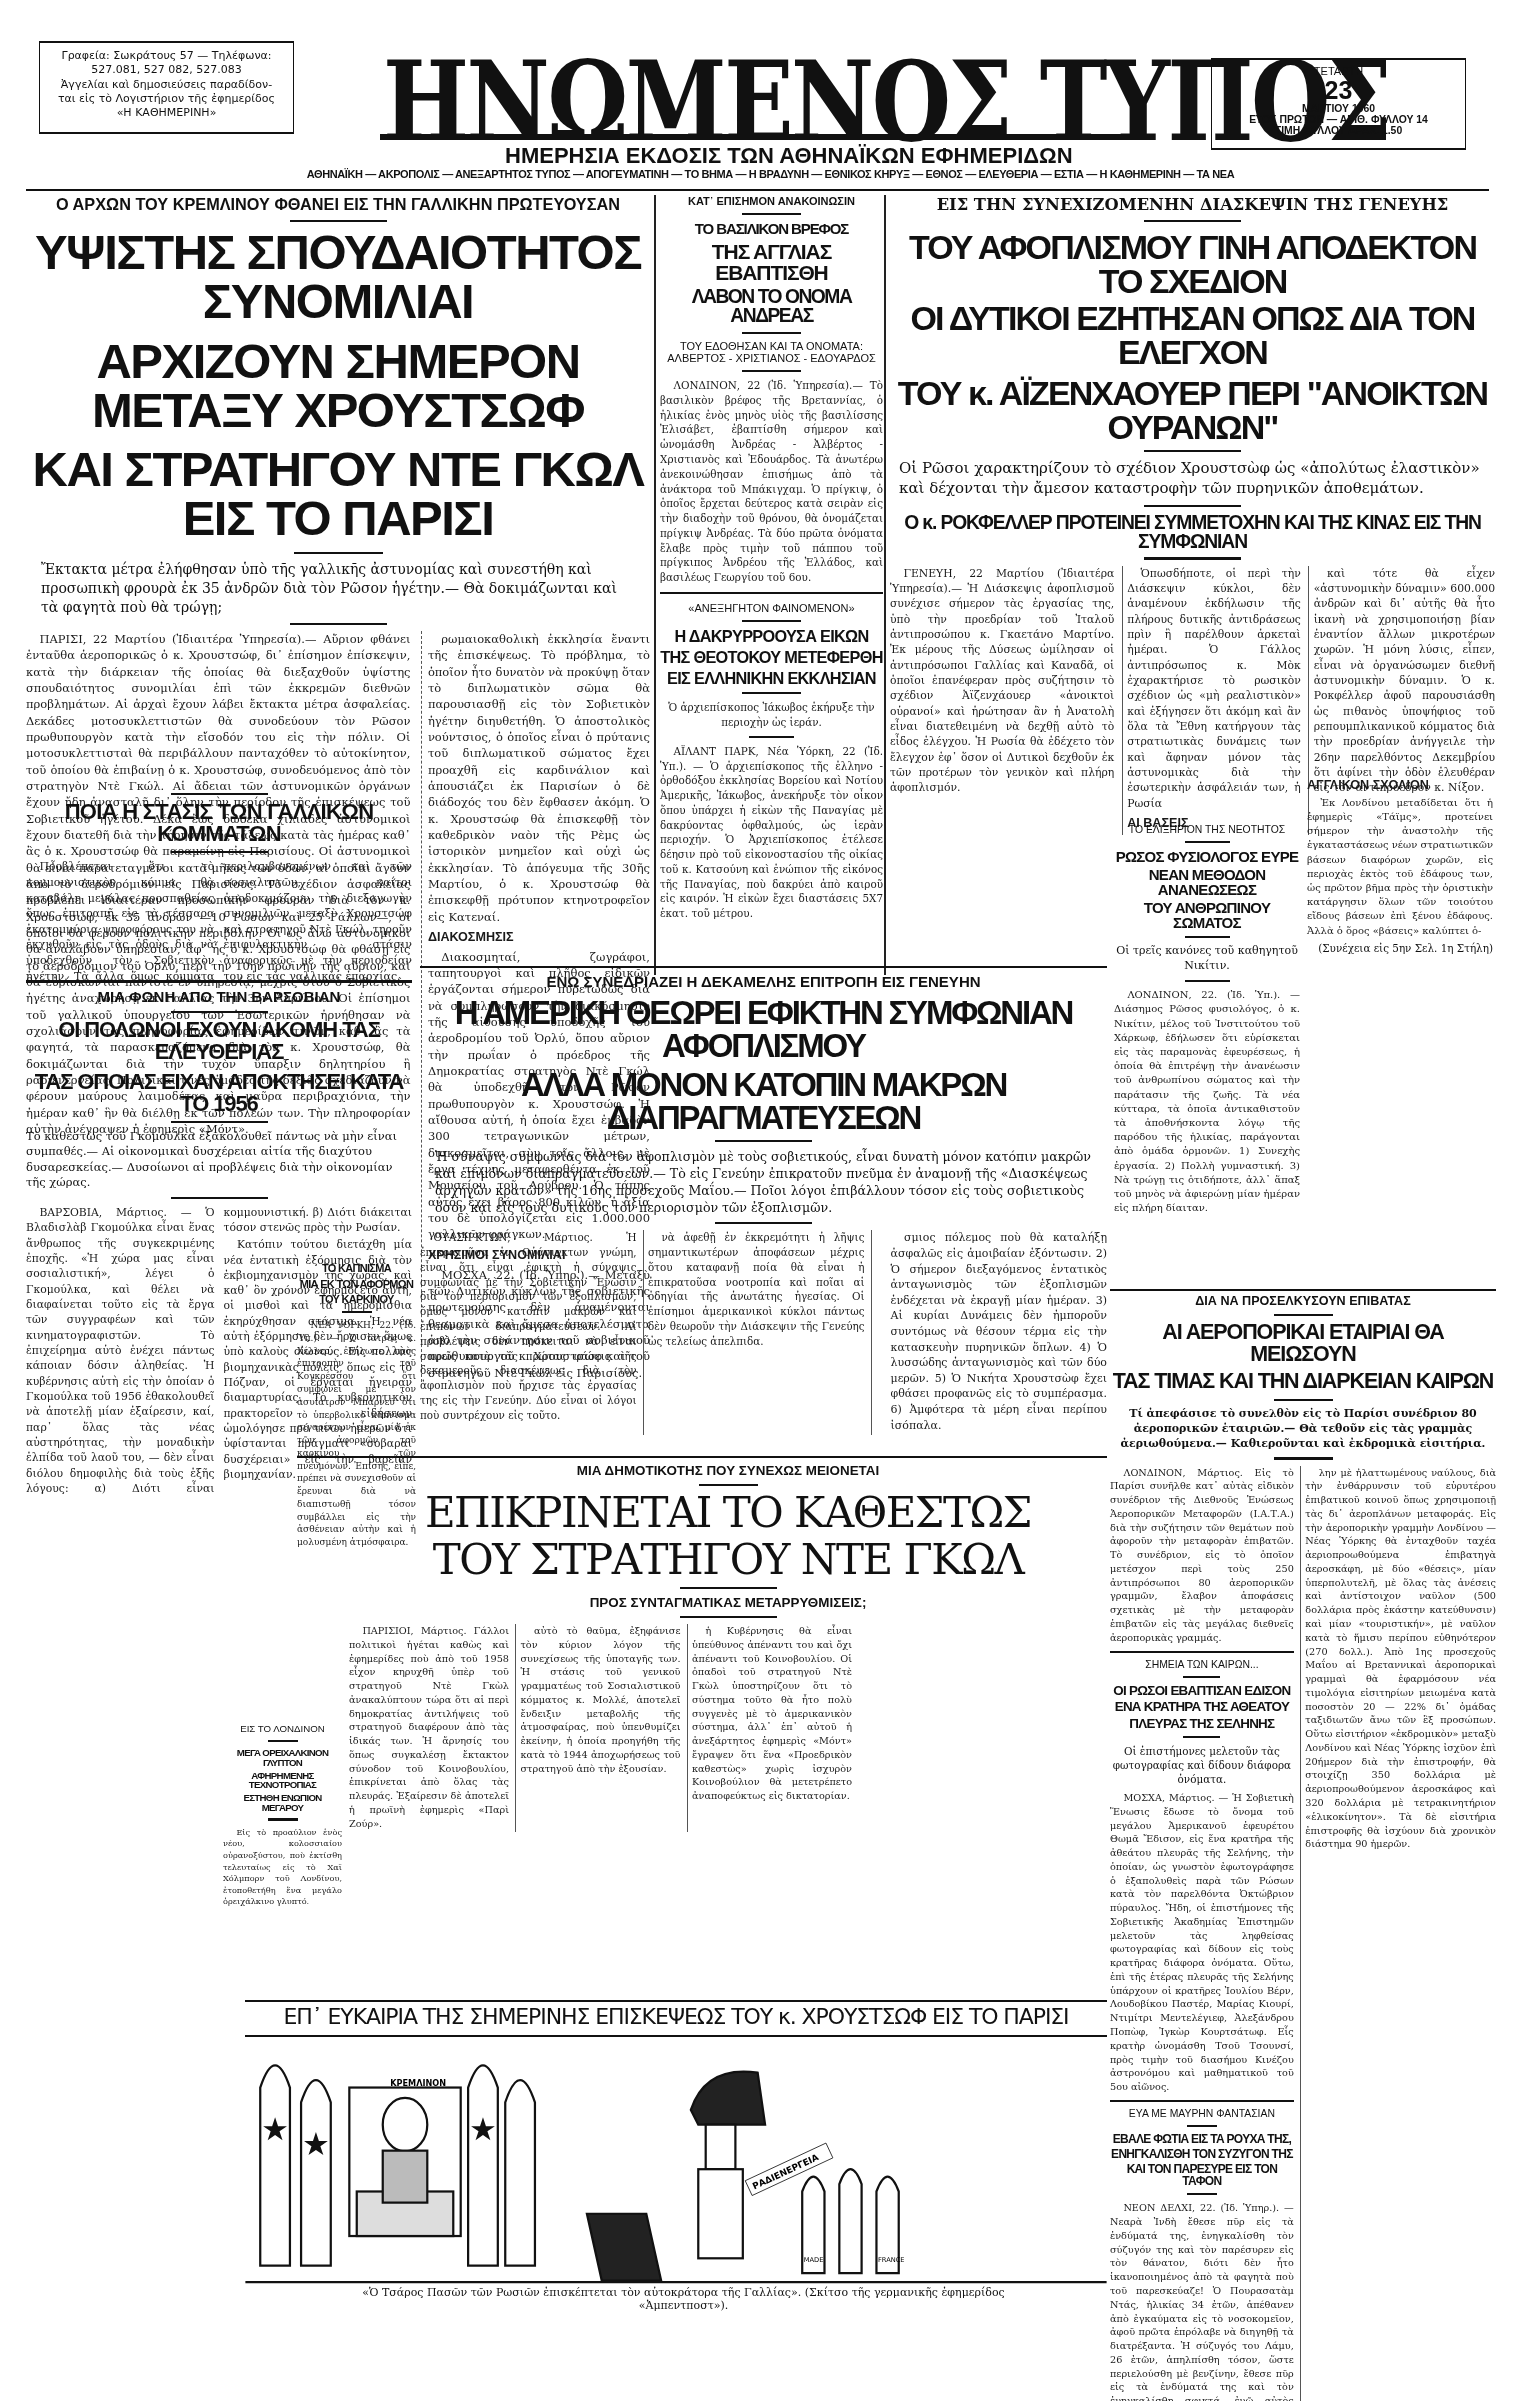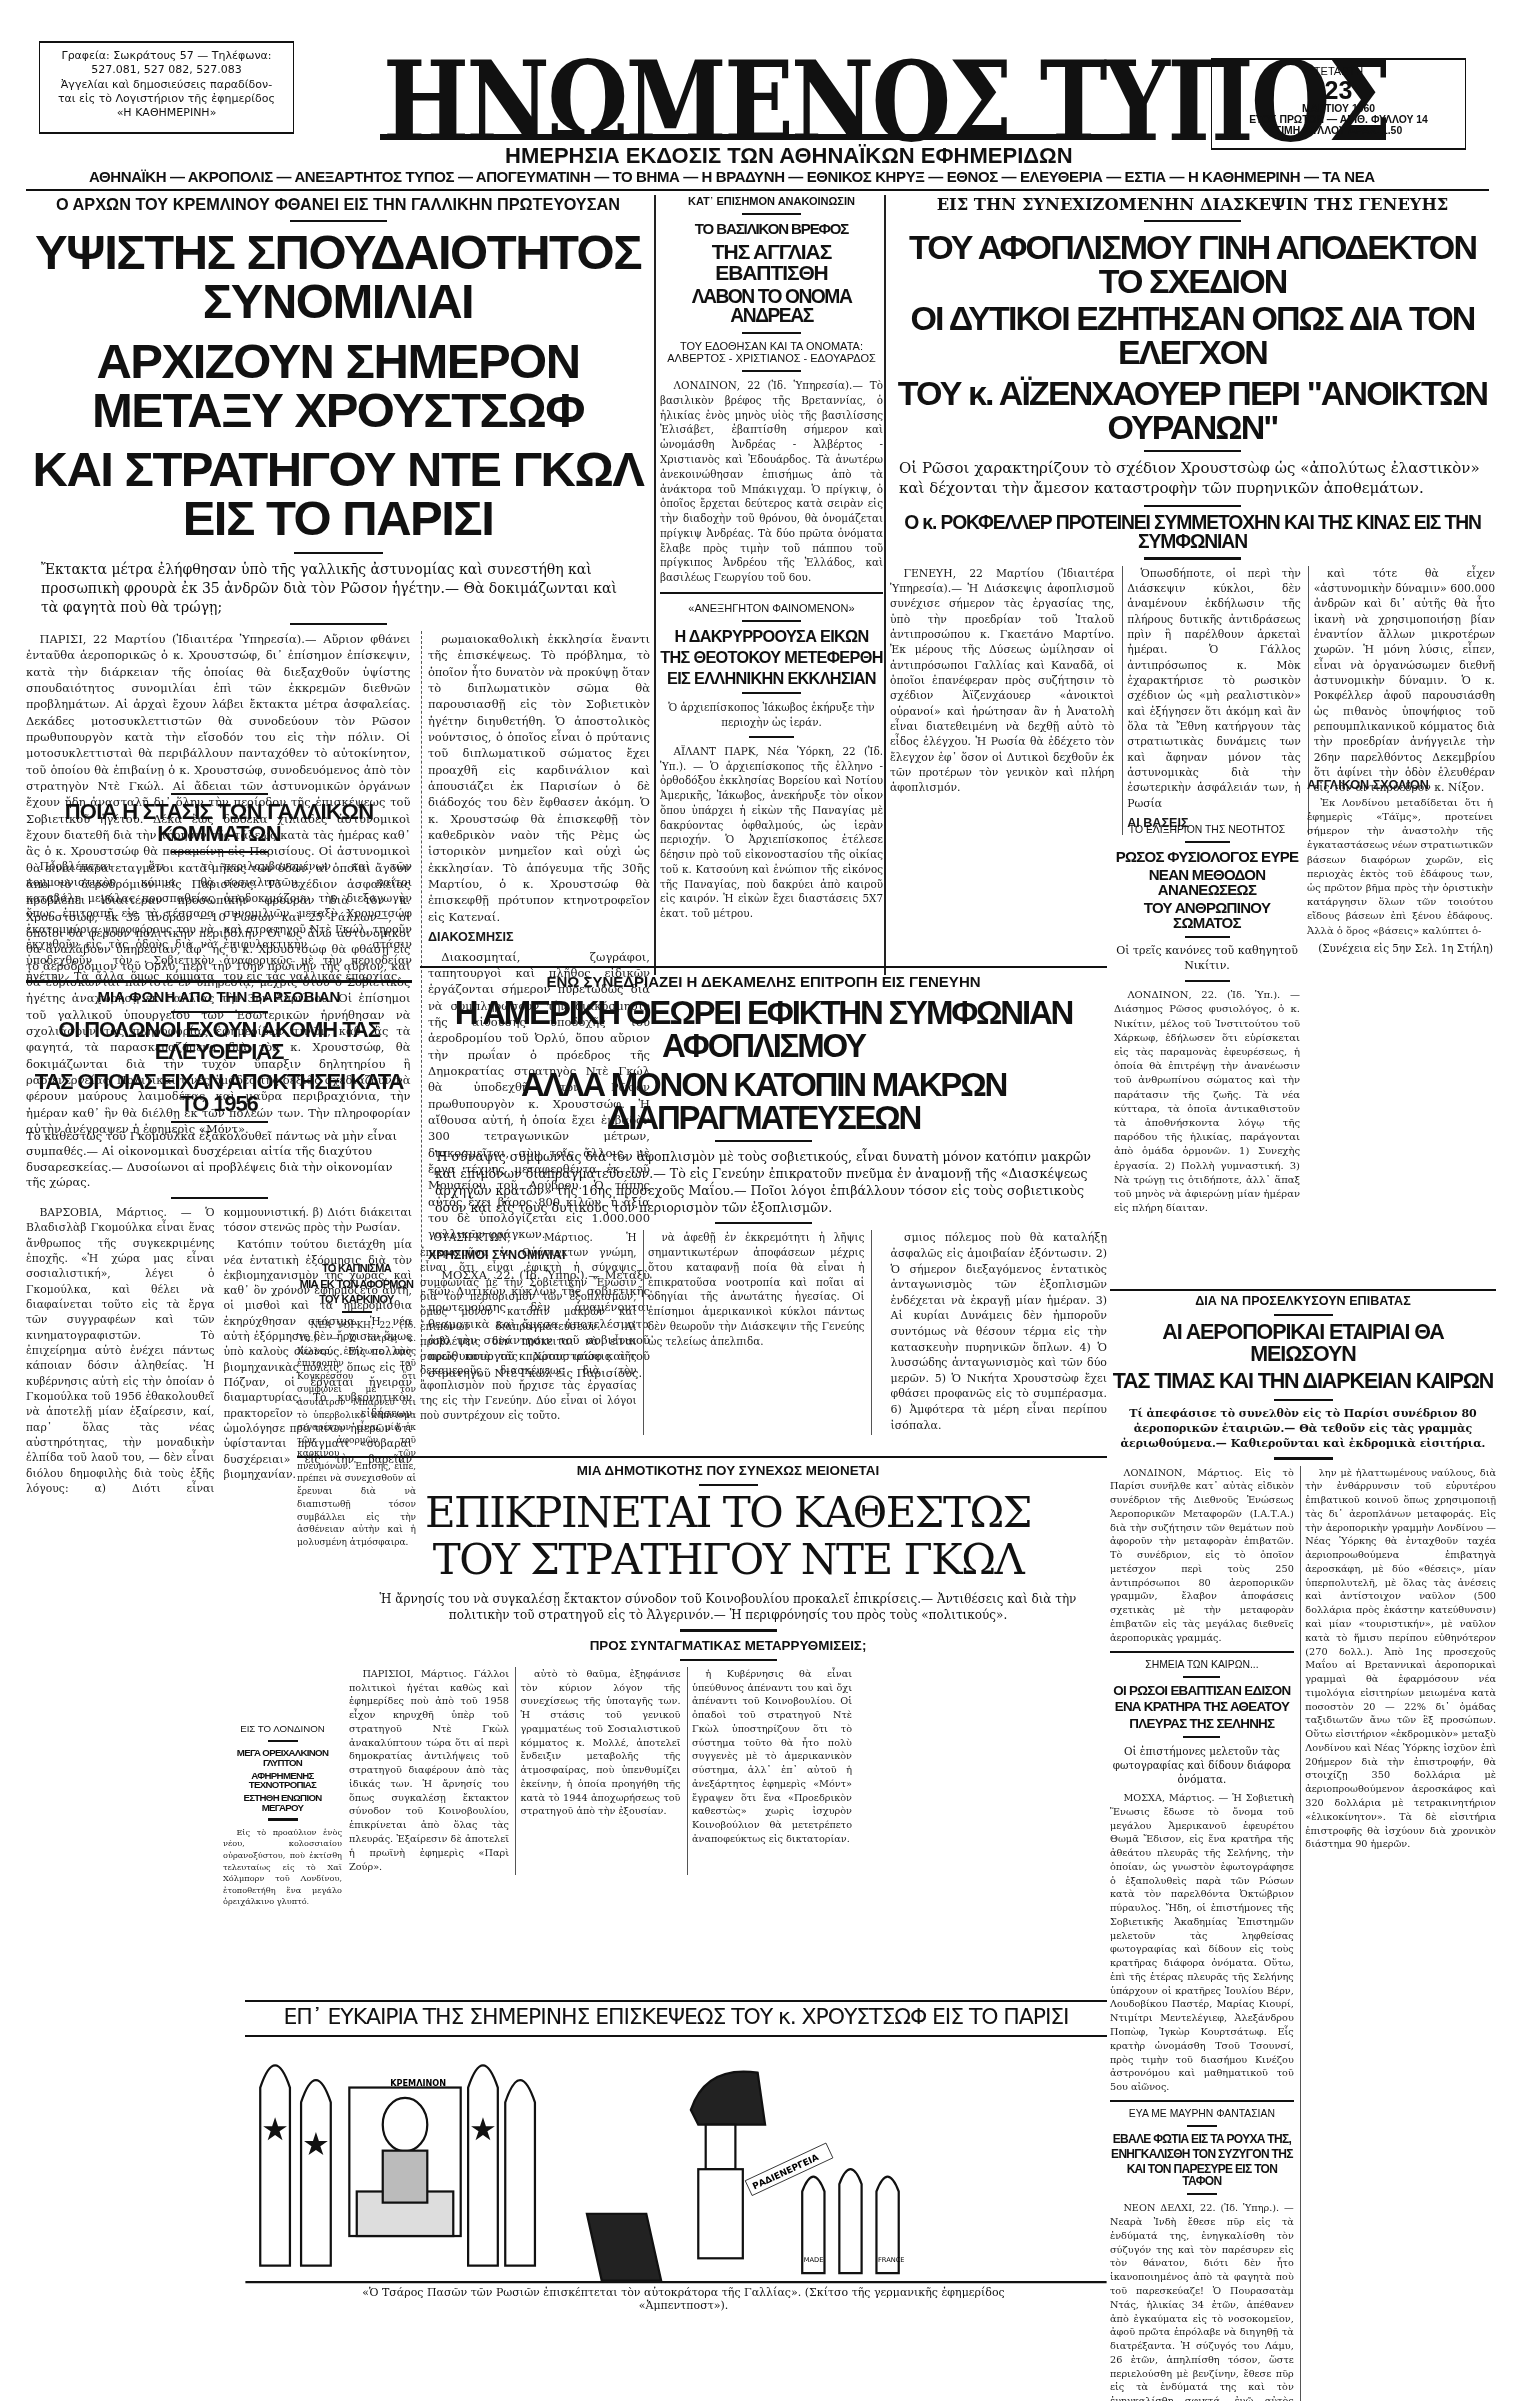--- a/index.html
+++ b/index.html
@@ -37,21 +37,21 @@
 
 <div class="box" style="left:1211px;top:58px;width:253px;height:88px;text-align:center;">
   <div class="sub" style="font-size:11px;margin-top:4.5px;font-weight:normal;">ΤΕΤΑΡΤΗ</div>
   <div class="sub" style="font-size:25px;line-height:1.05;">23</div>
   <div class="sub" style="font-size:10.4px;">ΜΑΡΤΙΟΥ 1960</div>
   <div class="sub" style="font-size:10.4px;">ΕΤΟΣ ΠΡΩΤΟΝ — ΑΡΙΘ. ΦΥΛΛΟΥ 14</div>
   <div class="sub" style="font-size:10.4px;">ΤΙΜΗ ΦΥΛΛΟΥ ΔΡΑΧ. 1.50</div>
 </div>
 
 <div class="abs sub" style="left:505px;top:143px;font-size:22px;letter-spacing:0px;">ΗΜΕΡΗΣΙΑ ΕΚΔΟΣΙΣ ΤΩΝ ΑΘΗΝΑΪΚΩΝ ΕΦΗΜΕΡΙΔΩΝ</div>
-<div class="abs sub" style="left:89px;top:168px;font-size:15px;width:1337px;letter-spacing:-0.4px;">ΑΘΗΝΑΪΚΗ — ΑΚΡΟΠΟΛΙΣ — ΑΝΕΞΑΡΤΗΤΟΣ ΤΥΠΟΣ — ΑΠΟΓΕΥΜΑΤΙΝΗ — ΤΟ ΒΗΜΑ — Η ΒΡΑΔΥΝΗ — ΕΘΝΙΚΟΣ ΚΗΡΥΞ — ΕΘΝΟΣ — ΕΛΕΥΘΕΡΙΑ — ΕΣΤΙΑ — Η ΚΑΘΗΜΕΡΙΝΗ — ΤΑ ΝΕΑ</div>
+<div class="abs sub" style="left:102px;top:168px;font-size:11px;width:1337px;text-align:center;letter-spacing:-0.4px;">ΑΘΗΝΑΪΚΗ — ΑΚΡΟΠΟΛΙΣ — ΑΝΕΞΑΡΤΗΤΟΣ ΤΥΠΟΣ — ΑΠΟΓΕΥΜΑΤΙΝΗ — ΤΟ ΒΗΜΑ — Η ΒΡΑΔΥΝΗ — ΕΘΝΙΚΟΣ ΚΗΡΥΞ — ΕΘΝΟΣ — ΕΛΕΥΘΕΡΙΑ — ΕΣΤΙΑ — Η ΚΑΘΗΜΕΡΙΝΗ — ΤΑ ΝΕΑ</div>
 <div class="rule" style="left:26px;top:189px;width:1463px;height:2.2px;"></div>
 
 <div class="abs" style="left:26px;top:195px;width:624px;">
   <div class="kicker" style="font-size:16.3px;">Ο ΑΡΧΩΝ ΤΟΥ ΚΡΕΜΛΙΝΟΥ ΦΘΑΝΕΙ ΕΙΣ ΤΗΝ ΓΑΛΛΙΚΗΝ ΠΡΩΤΕΥΟΥΣΑΝ</div>
   <div class="short"></div>
   <div class="hl" style="font-size:49px;margin-top:6px;letter-spacing:-1.5px;">ΥΨΙΣΤΗΣ ΣΠΟΥΔΑΙΟΤΗΤΟΣ ΣΥΝΟΜΙΛΙΑΙ</div>
   <div class="hl" style="font-size:49px;margin-top:10.4px;letter-spacing:-1.5px;">ΑΡΧΙΖΟΥΝ ΣΗΜΕΡΟΝ ΜΕΤΑΞΥ ΧΡΟΥΣΤΣΩΦ</div>
   <div class="hl" style="font-size:49px;margin-top:10.4px;letter-spacing:-1.5px;">ΚΑΙ ΣΤΡΑΤΗΓΟΥ ΝΤΕ ΓΚΩΛ ΕΙΣ ΤΟ ΠΑΡΙΣΙ</div>
   <div class="short" style="width:89px;margin-top:9px;"></div>
   <div class="deck" style="font-size:14px;text-align:left;padding:0 15px;">Ἔκτακτα μέτρα ἐλήφθησαν ὑπὸ τῆς γαλλικῆς ἀστυνομίας καὶ συνεστήθη καὶ προσωπικὴ φρουρὰ ἐκ 35 ἀνδρῶν διὰ τὸν Ρῶσον ἡγέτην.— Θὰ δοκιμάζωνται καὶ τὰ φαγητὰ ποὺ θὰ τρώγῃ;</div>
@@ -245,21 +245,20 @@
       </div>
   </div>
 </div>
 
 <div class="rule" style="left:297px;top:1456px;width:810px;height:2.2px;"></div>
 <div class="abs" style="left:349px;top:1463px;width:758px;">
   <div class="kicker" style="font-size:13.4px;">ΜΙΑ ΔΗΜΟΤΙΚΟΤΗΣ ΠΟΥ ΣΥΝΕΧΩΣ ΜΕΙΟΝΕΤΑΙ</div>
   <div class="short" style="width:59px;"></div>
   <div class="hl" style="font-size:42px;font-family:'DejaVu Serif',serif;font-weight:normal;letter-spacing:-1.5px;">ΕΠΙΚΡΙΝΕΤΑΙ ΤΟ ΚΑΘΕΣΤΩΣ</div>
   <div class="hl" style="font-size:42px;font-family:'DejaVu Serif',serif;font-weight:normal;letter-spacing:-1.5px;margin-top:4.5px;">ΤΟΥ ΣΤΡΑΤΗΓΟΥ ΝΤΕ ΓΚΩΛ</div>
-  <div class="deck" style="font-size:12px;margin-top:10.4px;padding:0 15px;">Ἡ ἄρνησίς του νὰ συγκαλέσῃ ἔκτακτον σύνοδον τοῦ Κοινοβουλίου προκαλεῖ ἐπικρίσεις.— Ἀντιθέσεις καὶ διὰ τὴν πολιτικὴν τοῦ στρατηγοῦ εἰς τὸ Ἀλγερινόν.— Ἡ περιφρόνησίς του πρὸς τοὺς «πολιτικούς».</div>
   <div class="short"></div>
   <div class="kicker" style="font-size:13.4px;">ΠΡΟΣ ΣΥΝΤΑΓΜΑΤΙΚΑΣ ΜΕΤΑΡΡΥΘΜΙΣΕΙΣ;</div>
   <div class="short"></div>
   <div style="display:flex;gap:6px;">
     <div class="body" style="width:160px;font-size:9.7px;">
         <p>ΠΑΡΙΣΙΟΙ, Μάρτιος. Γάλλοι πολιτικοὶ ἡγέται καθὼς καὶ ἐφημερίδες ποὺ ἀπὸ τοῦ 1958 εἶχον κηρυχθῆ ὑπὲρ τοῦ στρατηγοῦ Ντὲ Γκὼλ ἀνακαλύπτουν τώρα ὅτι αἱ περὶ δημοκρατίας ἀντιλήψεις τοῦ στρατηγοῦ διαφέρουν ἀπὸ τὰς ἰδικάς των. Ἡ ἄρνησίς του ὅπως συγκαλέσῃ ἔκτακτον σύνοδον τοῦ Κοινοβουλίου, ἐπικρίνεται ἀπὸ ὅλας τὰς πλευράς. Ἐξαίρεσιν δὲ ἀποτελεῖ ἡ πρωϊνὴ ἐφημερὶς «Παρὶ Ζούρ».</p>
       </div>
     <div class="body" style="width:160px;font-size:9.7px;border-left:0.7px solid #555;padding-left:4.5px;">
         <p>αὐτὸ τὸ θαῦμα, ἐξηφάνισε τὸν κύριον λόγον τῆς συνεχίσεως τῆς ὑποταγῆς των. Ἡ στάσις τοῦ γενικοῦ γραμματέως τοῦ Σοσιαλιστικοῦ κόμματος κ. Μολλέ, ἀποτελεῖ ἔνδειξιν μεταβολῆς τῆς ἀτμοσφαίρας, ποὺ ὑπενθυμίζει ἐκείνην, ἡ ὁποία προηγήθη τῆς κατὰ τὸ 1944 ἀποχωρήσεως τοῦ στρατηγοῦ ἀπὸ τὴν ἐξουσίαν.</p>
       </div>

